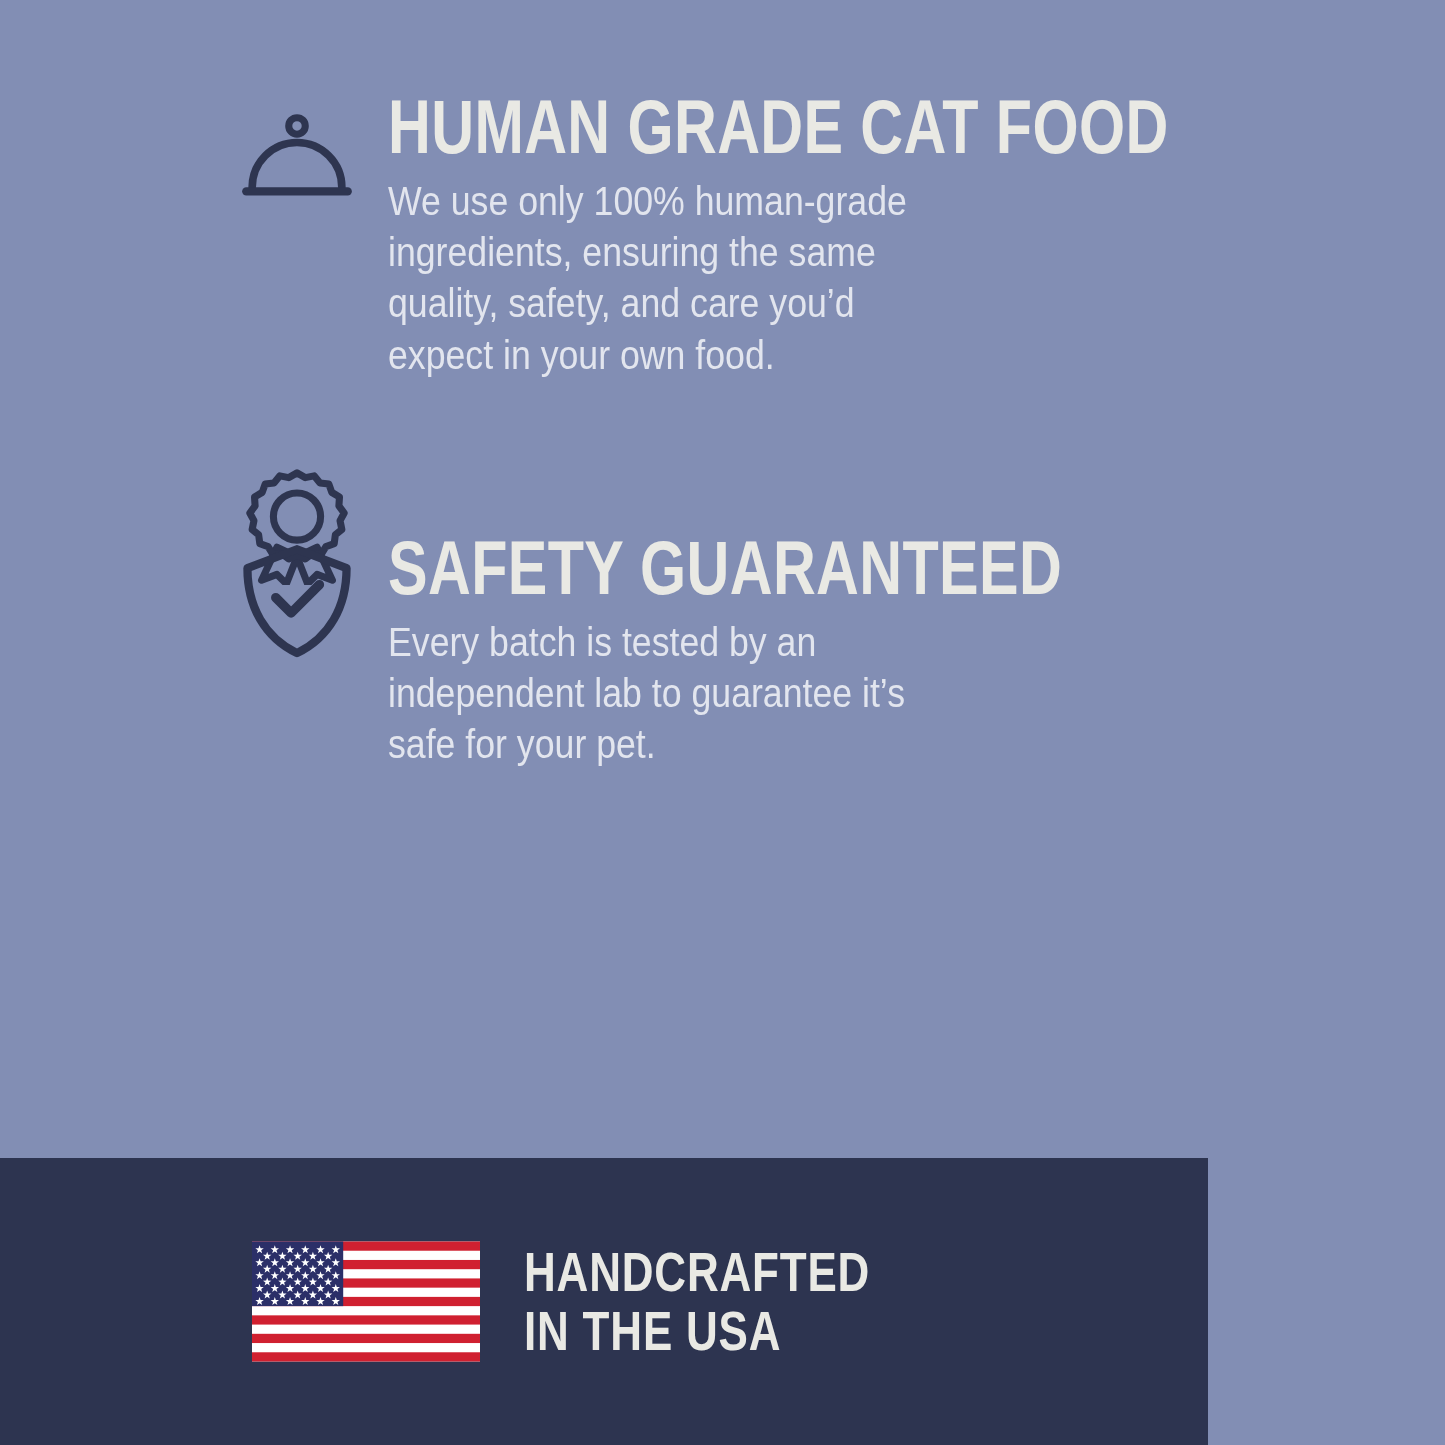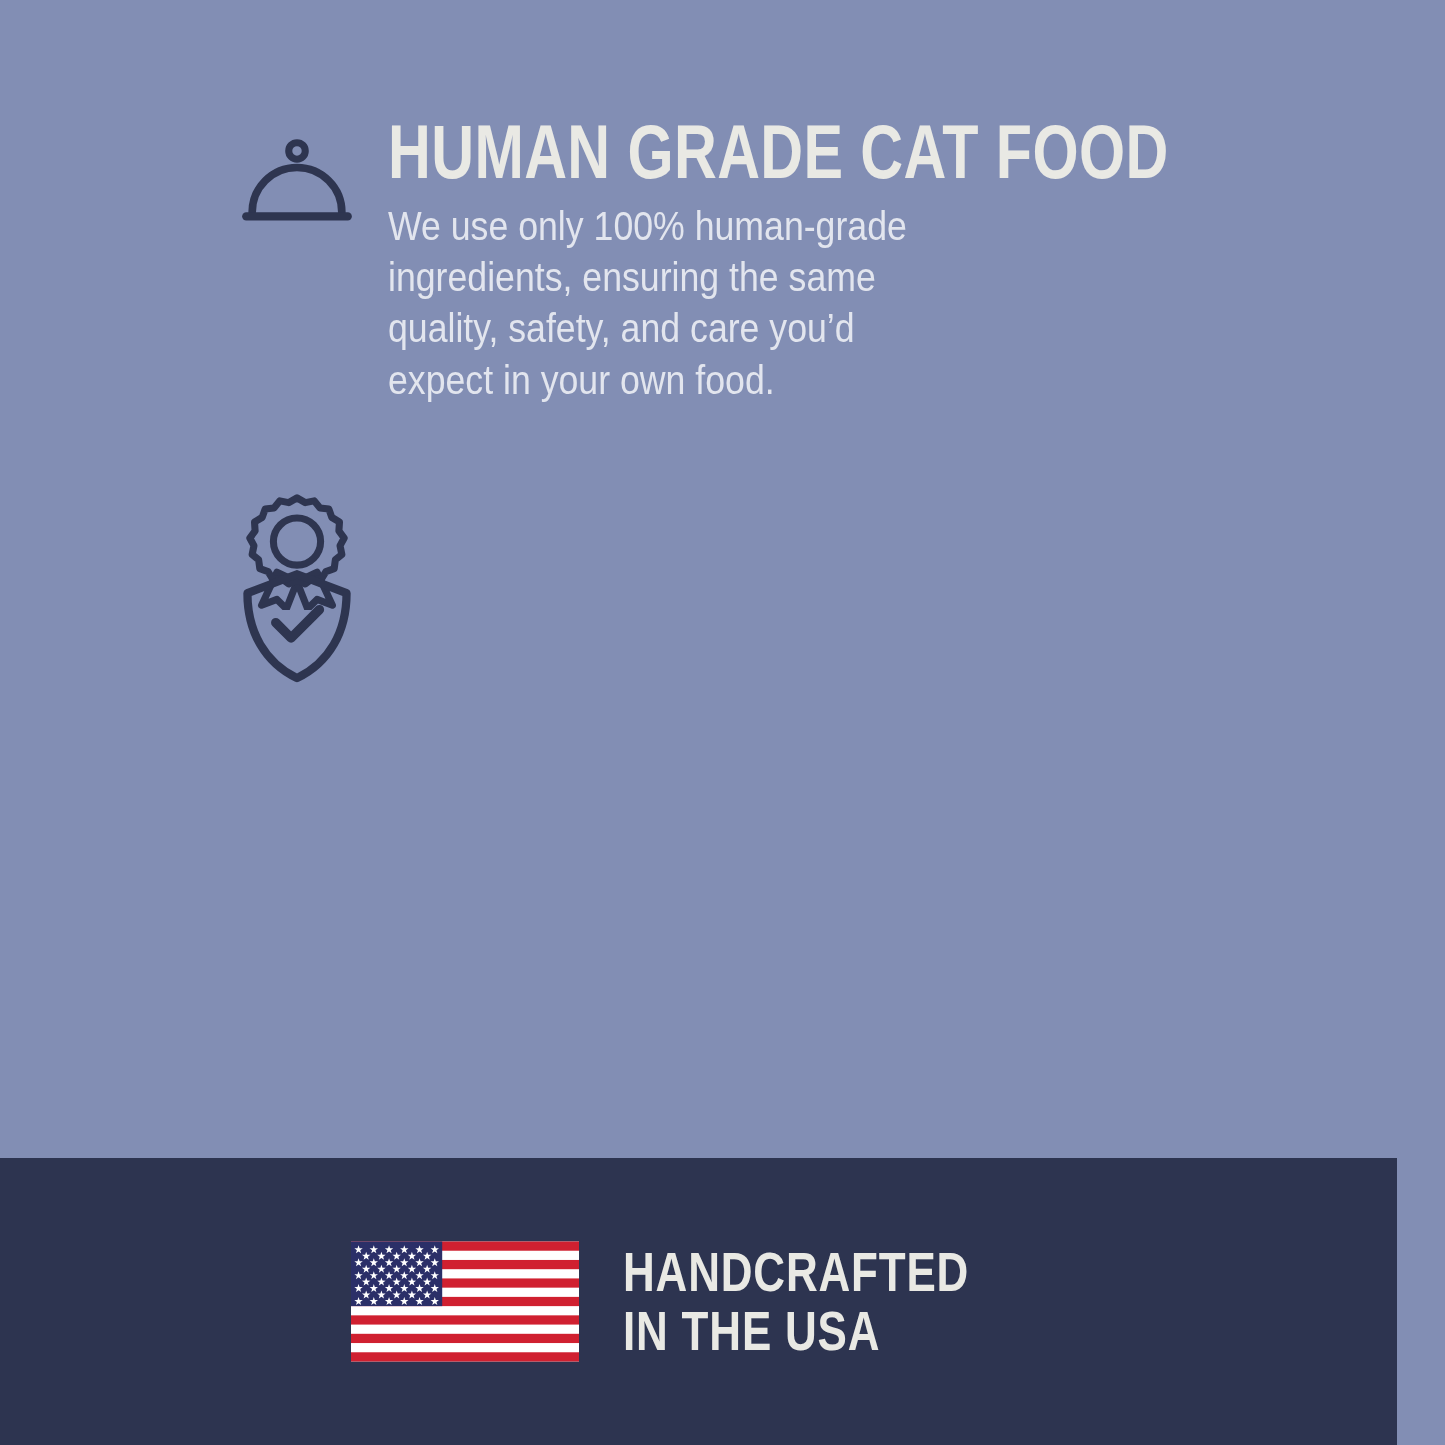--- a/index.html
+++ b/index.html
@@ -17,21 +17,21 @@
     background: #828eb4;
     overflow: hidden;
   }
   .features {
     position: absolute;
     left: 0;
     top: 0;
     width: 1254px;
     height: 1158px;
     box-sizing: border-box;
-    padding: 117px 0 0 0;
+    padding: 92px 0 0 0;
   }
   .feature {
     position: relative;
     display: block;
     padding-left: 238px;
     padding-right: 200px;
     margin-bottom: 34px;
   }
   .feature-icon {
     position: absolute;
@@ -75,27 +75,26 @@
   .feature-2 .feature-text { max-width: 990px; }
   .feature-3 .feature-text { max-width: 910px; }
 
   .spacer-1 { height: 44px; }
   .spacer-2 { height: 40px; }
 
   .footer {
     position: absolute;
     left: 0;
     bottom: 0;
-    width: 1388px;
+    width: 1208px;
     height: 287px;
     background: #2d3450;
     display: flex;
     align-items: center;
     justify-content: center;
-    padding-left: 9px;
   }
   .footer-inner {
     display: flex;
     align-items: center;
     gap: 44px;
   }
   .flag {
     width: 228px;
     height: 125px;
     position: relative;
@@ -157,20 +156,24 @@
 
     <div class="spacer-2"></div>
 
     <div class="feature feature-3">
       <span class="feature-icon">
         <svg viewBox="0 0 100 100" fill="none" xmlns="http://www.w3.org/2000/svg">
           <path d="M50 7 L92 23 C92 56 77 82 50 95 C23 82 8 56 8 23 Z" stroke="#2e3550" stroke-width="7" stroke-linejoin="round"></path>
           <path d="M32 48 L45 61 L69 37" stroke="#2e3550" stroke-width="8" stroke-linecap="round" stroke-linejoin="round"></path>
         </svg>
       </span>
+      <div class="feature-body">
+        <h2 class="feature-heading">SAFETY GUARANTEED</h2>
+        <p class="feature-text">Every batch is tested by an independent lab to guarantee it’s safe for your pet.</p>
+      </div>
     </div>
 
   </div>
 
   <div class="footer">
     <div class="footer-inner">
       <span class="flag">
         <svg viewBox="0 0 190 100" xmlns="http://www.w3.org/2000/svg">
           <rect x="0" y="0" width="190" height="100" fill="#ffffff"></rect>
           <g fill="#d02030">

